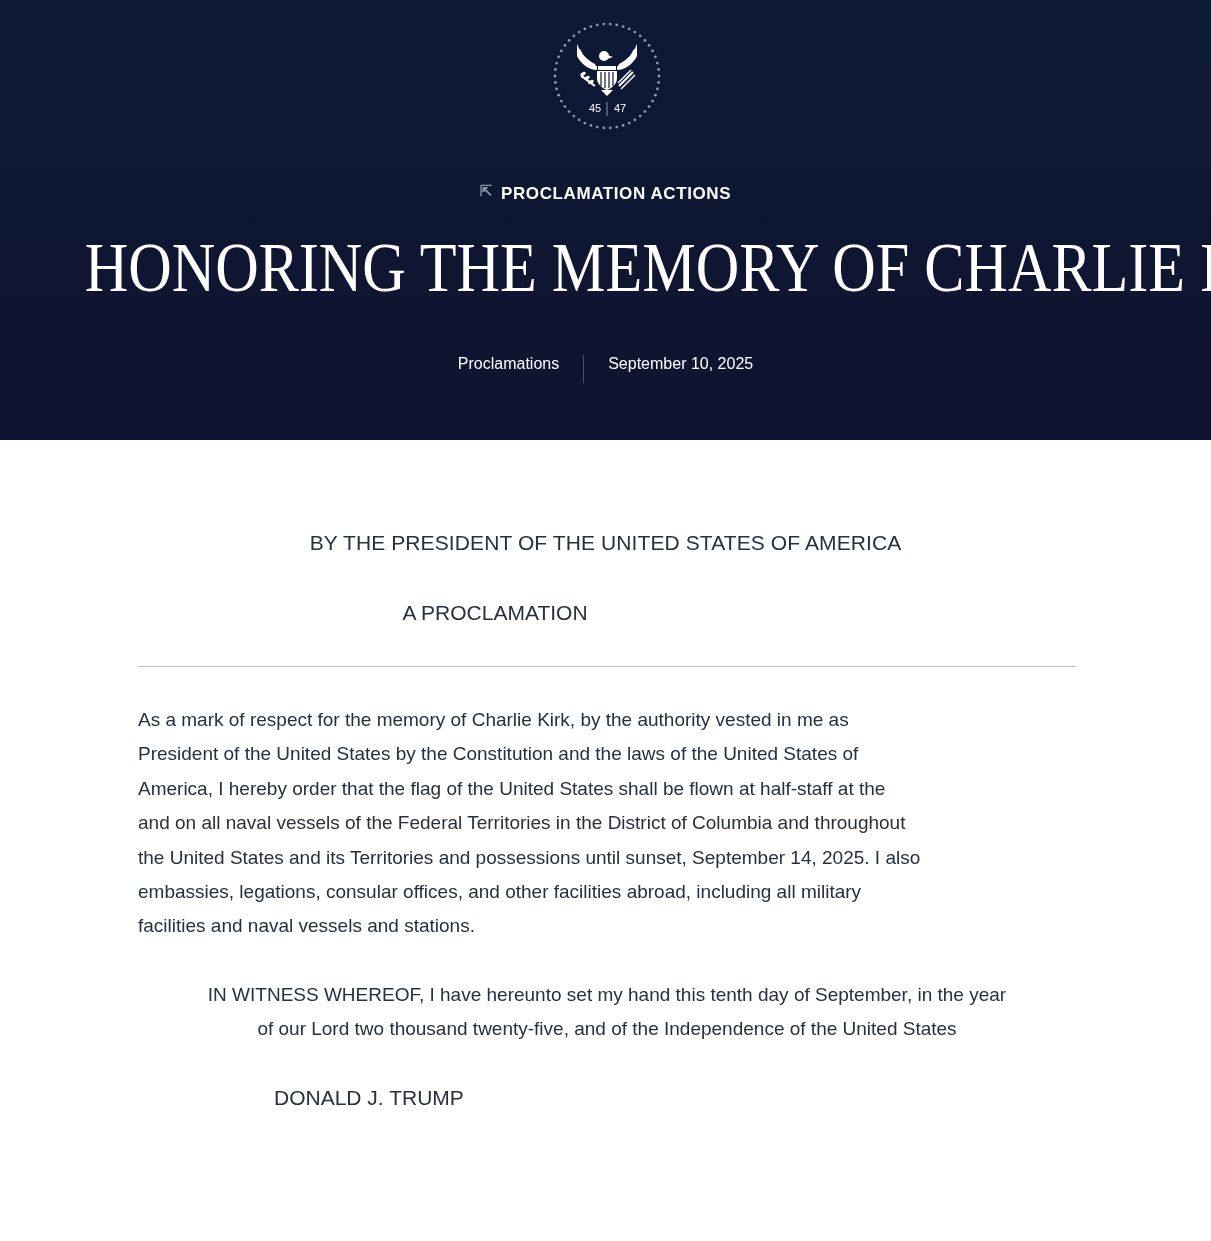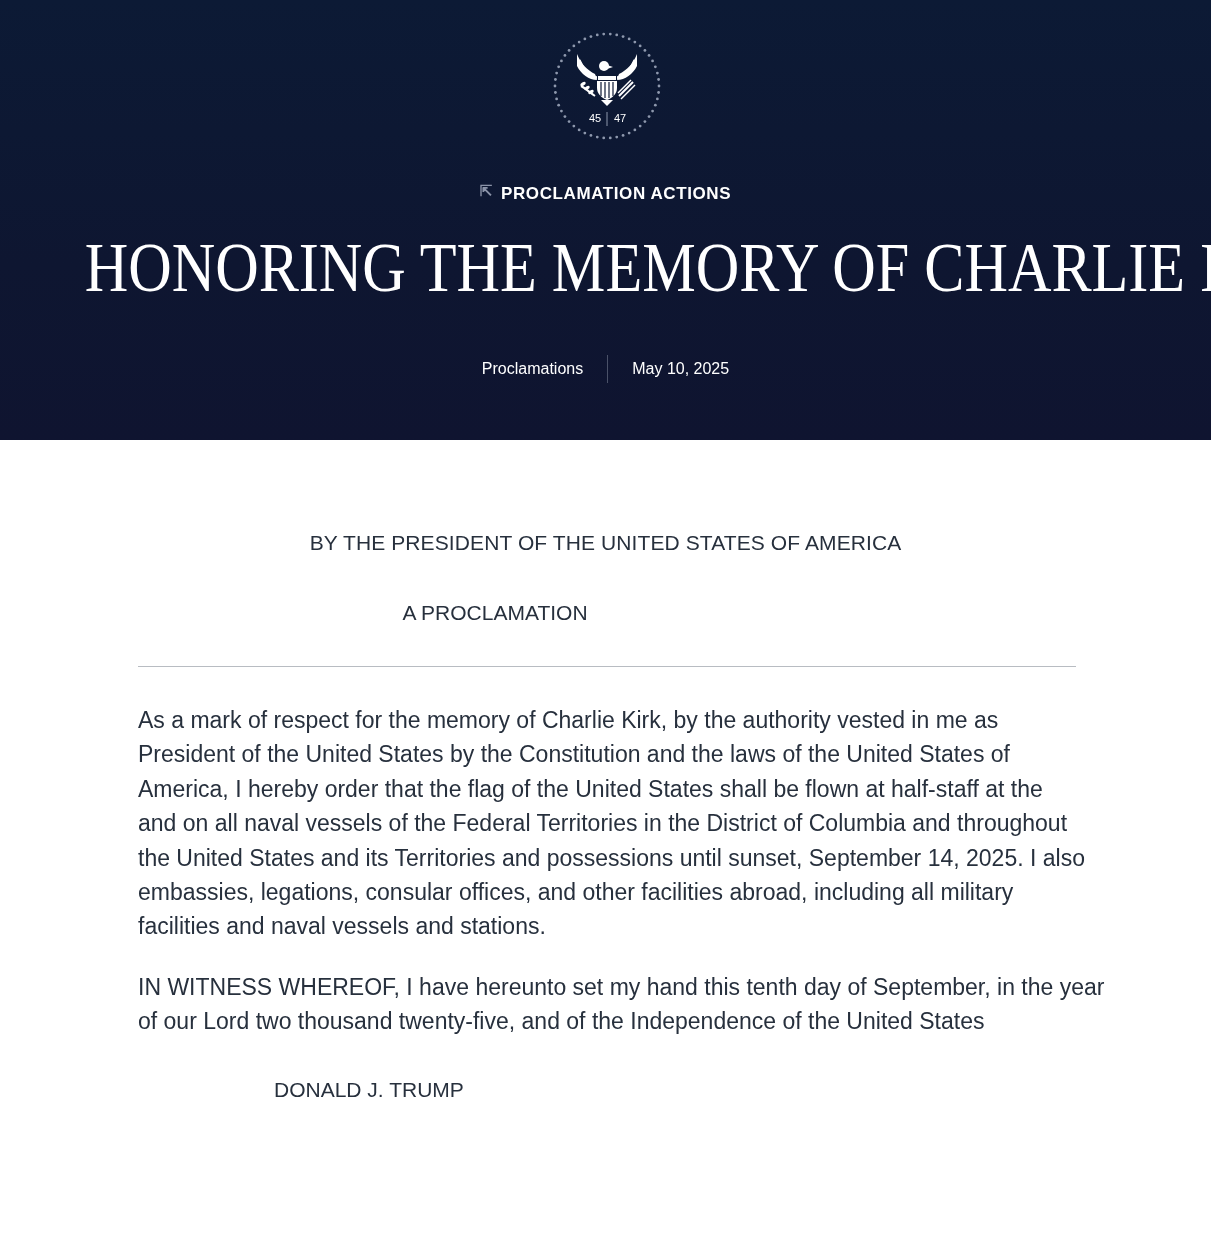--- a/index.html
+++ b/index.html
@@ -6,21 +6,21 @@
     html, body { width: 1211px; background: #ffffff; }
     body { font-family: "DejaVu Sans", sans-serif; color: #27303d; }
 
     .hero {
       width: 1211px; height: 440px;
       background: linear-gradient(180deg, #0c1a35 0%, #0e1631 60%, #0f1430 100%);
       position: relative;
       text-align: center;
     }
     .seal {
-      position: absolute; left: 551px; top: 30px;
+      position: absolute; left: 551px; top: 20px;
       width: 112px; height: 112px; text-align: center;
     }
     .seal svg { width: 112px; height: 112px; display: block; }
 
     .kicker {
       position: absolute; left: 0; right: 0; top: 184px;
       display: flex; justify-content: center; align-items: center; gap: 8px;
       color: #ffffff;
       font-family: "Liberation Sans", sans-serif;
       font-weight: 700; font-size: 17px; letter-spacing: 0.6px;
@@ -36,21 +36,21 @@
       font-size: 70px;
       line-height: 84px;
       letter-spacing: 0px;
       transform: scaleX(0.86);
       transform-origin: center;
       white-space: nowrap;
     }
 
     .meta {
       position: absolute; left: 0; right: 0; top: 355px;
-      display: flex; justify-content: center; align-items: center;
+      display: flex; justify-content: center; align-items: flex-start;
       color: #ffffff;
       font-family: "Liberation Sans", sans-serif;
       font-size: 16px;
     }
     .meta .cat { padding-right: 24px; color: #ffffff; text-decoration: none; }
     .meta .sep { width: 1px; height: 28px; background: #4a5168; }
     .meta .date { padding-left: 24px; }
 
     .content {
       width: 938px; margin-left: 138px;
@@ -65,26 +65,26 @@
     }
     .heading2 {
       text-align: center; font-size: 21px; line-height: 26px;
       margin-top: 44px; height: 26px;
       margin-left: -138px; width: 990px;
     }
     .rule {
       height: 1px; background: #b8bcc2; margin-top: 40px;
     }
     .para {
-      font-size: 23px; line-height: 34.4px;
+      font-size: 19px; line-height: 34.4px;
       margin-top: 36px;
       letter-spacing: 0px;
     }
     .para .ln { display: block; white-space: nowrap; }
-    .para2 { margin-top: 26px; }
+    .para2 { margin-top: 34px; text-align: center; }
     .signature {
       font-size: 21px; line-height: 26px;
       margin-top: 38px; padding-left: 136px;
       padding-bottom: 40px;
     }
   </style>
 </head>
 <body>
 
 <header class="hero">
@@ -181,21 +181,21 @@
   <a class="kicker">
     <span class="arrow">⇱</span>
     <span>PROCLAMATION ACTIONS</span>
   </a>
 
   <h1 class="title">HONORING THE MEMORY OF CHARLIE KIRK</h1>
 
   <div class="meta">
     <a class="cat">Proclamations</a>
     <span class="sep"></span>
-    <span class="date">May 10, 2025</span>
+    <span class="date">September 10, 2025</span>
   </div>
 </header>
 
 <main class="content">
   <p class="heading1">BY THE PRESIDENT OF THE UNITED STATES OF AMERICA</p>
   <p class="heading2">A PROCLAMATION</p>
   <div class="rule"></div>
 
   <p class="para">
     <span class="ln">As a mark of respect for the memory of Charlie Kirk, by the authority vested in me as</span>

